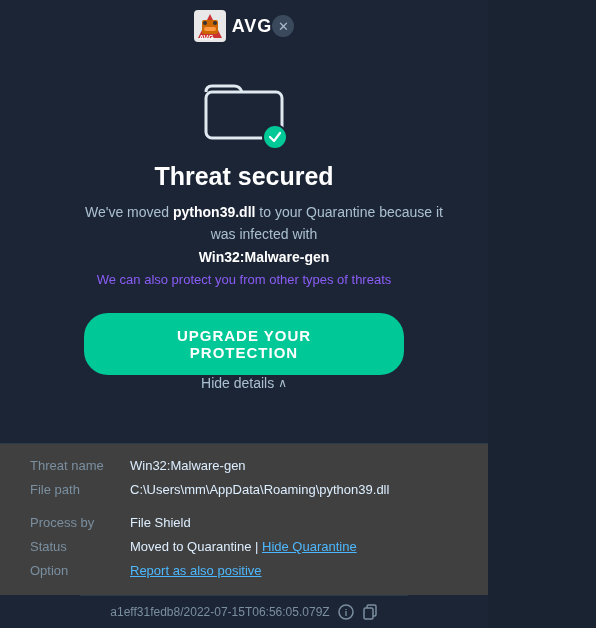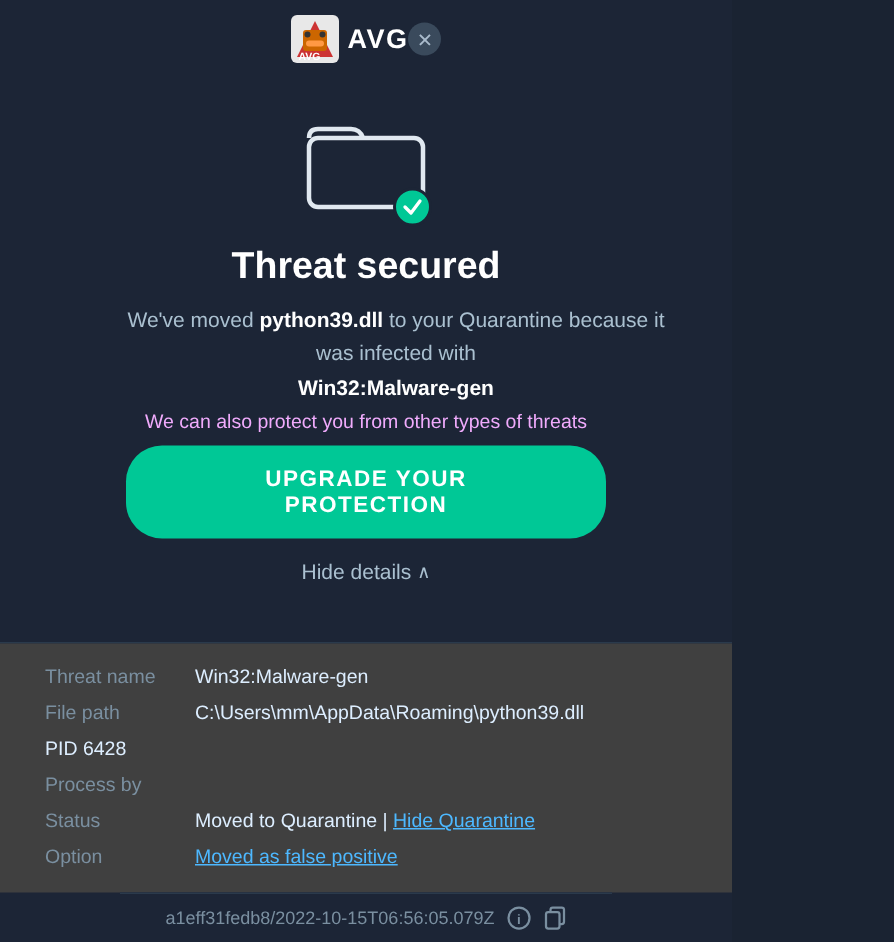--- a/index.html
+++ b/index.html
@@ -129,37 +129,36 @@
 
     .threat-desc .malware-name {
       color: #ffffff;
       font-weight: bold;
       display: block;
       text-align: center;
     }
 
     .protect-text {
       font-size: 13px;
-      color: #f0abfc;
+      color: #8b5cf6;
       text-align: center;
-      margin-bottom: 9px;
+      margin-bottom: 26px;
     }
 
     
     .upgrade-btn {
       background: #00c896;
       color: #ffffff;
       font-size: 15px;
       font-weight: bold;
       letter-spacing: 1px;
       border: none;
       border-radius: 24px;
       padding: 14px 40px;
       cursor: pointer;
-      margin-bottom: 14px;
       width: 100%;
       max-width: 320px;
     }
 
     
     .hide-details {
       display: flex;
       align-items: center;
       gap: 4px;
       color: #aac0d0;
@@ -320,42 +319,42 @@
       <span class="detail-label">Threat name</span>
       <span class="detail-value">Win32:Malware-gen</span>
     </div>
 
     <div class="detail-row">
       <span class="detail-label">File path</span>
       <span class="detail-value">C:\Users\mm\AppData\Roaming\python39.dll</span>
     </div>
 
     <div class="detail-row">
-      <span class="detail-value">PID 6428</span>
     </div>
 
     <div class="detail-row">
       <span class="detail-label">Process by</span>
+      <span class="detail-value">File Shield</span>
     </div>
 
     <div class="detail-row">
       <span class="detail-label">Status</span>
       <span class="detail-value">
         <span>Moved to Quarantine | </span><span class="link">Hide Quarantine</span>
       </span>
     </div>
 
     <div class="detail-row">
       <span class="detail-label">Option</span>
-      <span class="detail-value link">Moved as false positive</span>
+      <span class="detail-value link">Report as also positive</span>
     </div>
   </div>
 
   <div class="footer">
-    <span class="hash-text">a1eff31fedb8/2022-10-15T06:56:05.079Z</span>
+    <span class="hash-text">a1eff31fedb8/2022-07-15T06:56:05.079Z</span>
     <button class="info-icon-btn">
       <svg width="16" height="16" viewBox="0 0 16 16" xmlns="http://www.w3.org/2000/svg">
         <circle cx="8" cy="8" r="7" fill="none" stroke="#7a8fa0" stroke-width="1.5"></circle>
         <text x="8" y="12" text-anchor="middle" font-size="9" fill="#7a8fa0" font-weight="bold">i</text>
       </svg>
     </button>
     <button class="copy-icon-btn">
       <svg width="16" height="16" viewBox="0 0 16 16" xmlns="http://www.w3.org/2000/svg">
         <rect x="5" y="1" width="9" height="11" rx="1.5" fill="none" stroke="#7a8fa0" stroke-width="1.5"></rect>
         <rect x="2" y="4" width="9" height="11" rx="1.5" fill="#1c2536" stroke="#7a8fa0" stroke-width="1.5"></rect>

